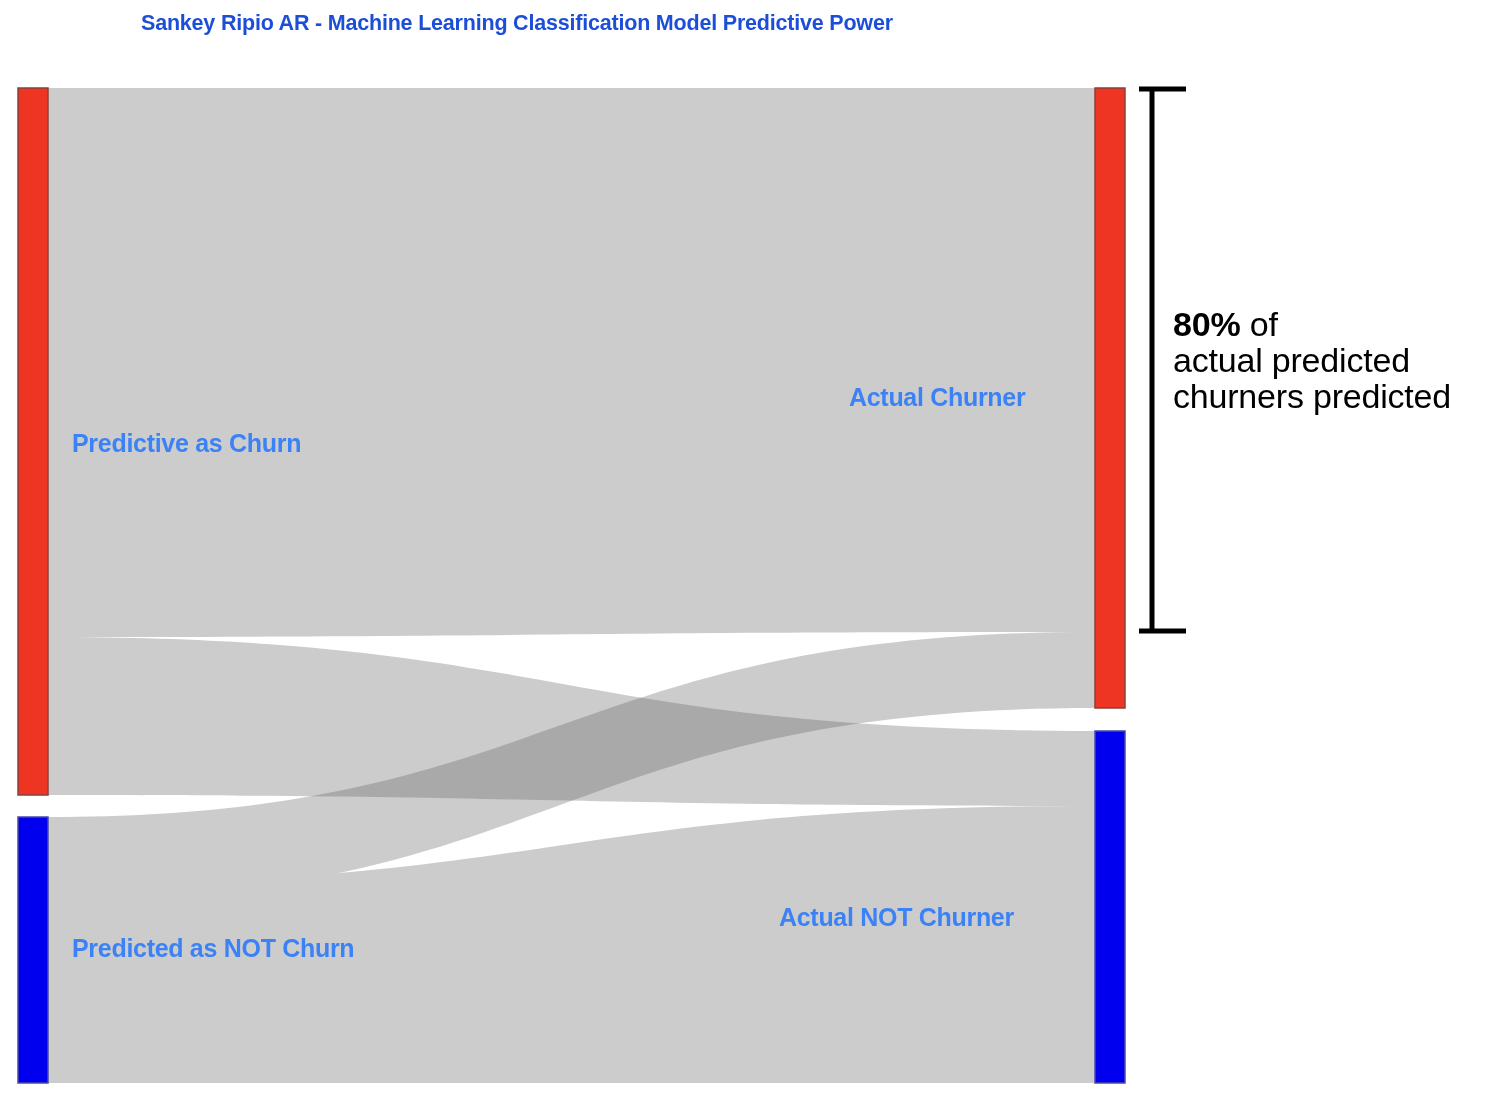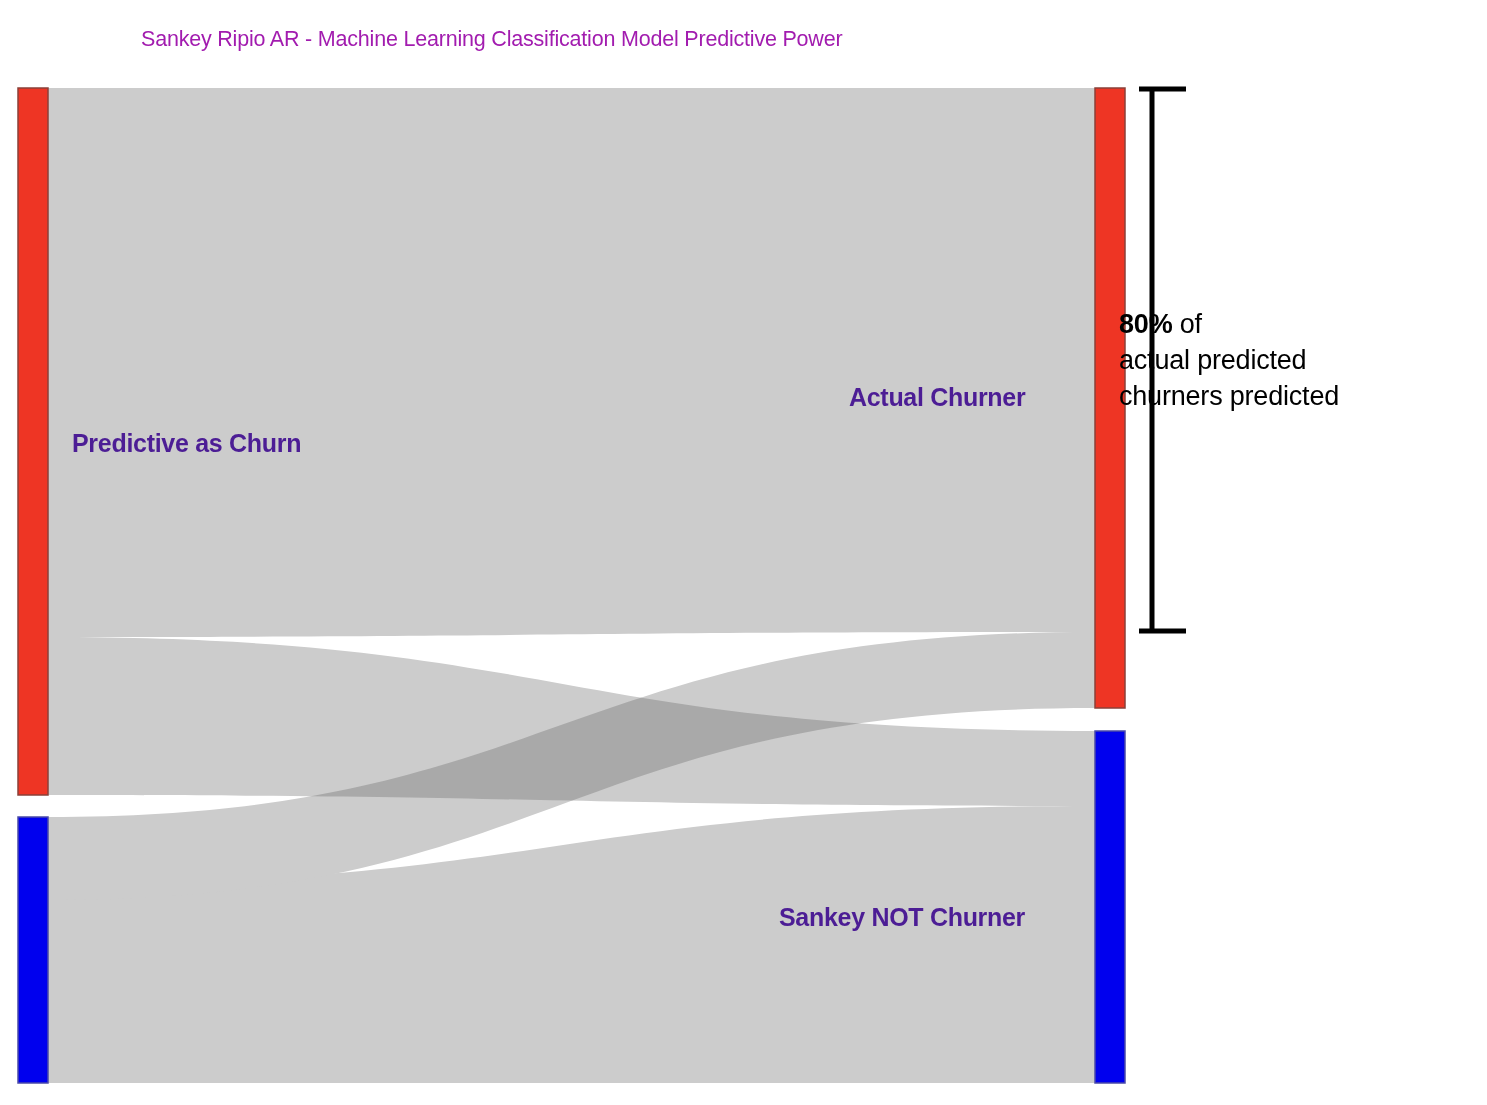--- a/index.html
+++ b/index.html
@@ -25,45 +25,45 @@
     position: absolute;
     left: 0;
     top: 0;
     width: 1487px;
     height: 1105px;
     display: block;
   }
   .title-text {
     position: absolute;
     left: 141px;
-    top: 27px;
+    top: 11px;
     font-size: 21.5px;
-    font-weight: normal;
+    font-weight: bold;
     letter-spacing: -0.2px;
     white-space: nowrap;
-    color: #a21caf;
+    color: #1d4ed8;
   }
   .node-label {
     position: absolute;
     font-size: 25px;
     font-weight: bold;
     letter-spacing: -0.3px;
     white-space: nowrap;
-    color: #4c1d95;
+    color: #3b82f6;
   }
   #label-pred-churn   { left: 72px;  top: 429px; }
   #label-pred-notchurn{ left: 72px;  top: 934px; }
   #label-actual-churner     { left: 849px; top: 383px; }
   #label-actual-notchurner  { left: 779px; top: 903px; }
 
   .annotation {
     position: absolute;
-    left: 1119px;
+    left: 1173px;
     top: 306px;
-    font-size: 27px;
+    font-size: 34px;
     line-height: 36px;
     color: #000000;
     white-space: nowrap;
     letter-spacing: -0.2px;
   }
   .annotation .pct {
     font-weight: bold;
   }
   .annotation .l1, .annotation .l2, .annotation .l3 {
     display: block;
@@ -111,24 +111,25 @@
       <line x1="1152" y1="88" x2="1152" y2="632"></line>
       <line x1="1139" y1="89" x2="1186" y2="89"></line>
       <line x1="1139" y1="631" x2="1186" y2="631"></line>
     </g>
   </svg>
 
   <div class="title-text">Sankey Ripio AR - Machine Learning Classification Model Predictive Power</div>
 
   <div class="node-label" id="label-pred-churn">Predictive as Churn</div>
 
+  <div class="node-label" id="label-pred-notchurn">Predicted as NOT Churn</div>
 
   <div class="node-label" id="label-actual-churner">Actual Churner</div>
 
-  <div class="node-label" id="label-actual-notchurner">Sankey NOT Churner</div>
+  <div class="node-label" id="label-actual-notchurner">Actual NOT Churner</div>
 
   <div class="annotation">
     <span class="l1">
       <span class="pct">80%</span><span> of</span>
     </span>
     <span class="l2">actual predicted</span>
     <span class="l3">churners predicted</span>
   </div>
 
 </div>

